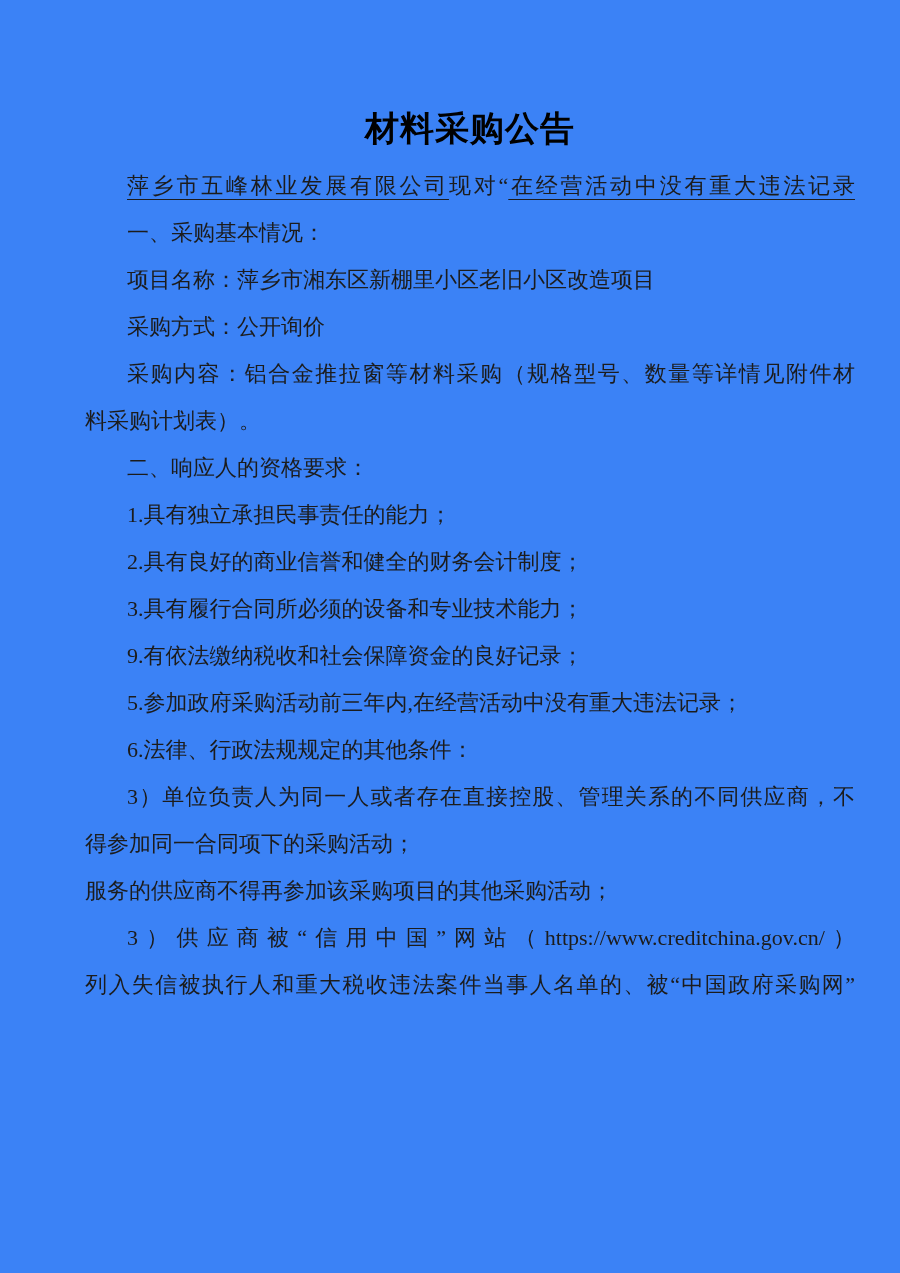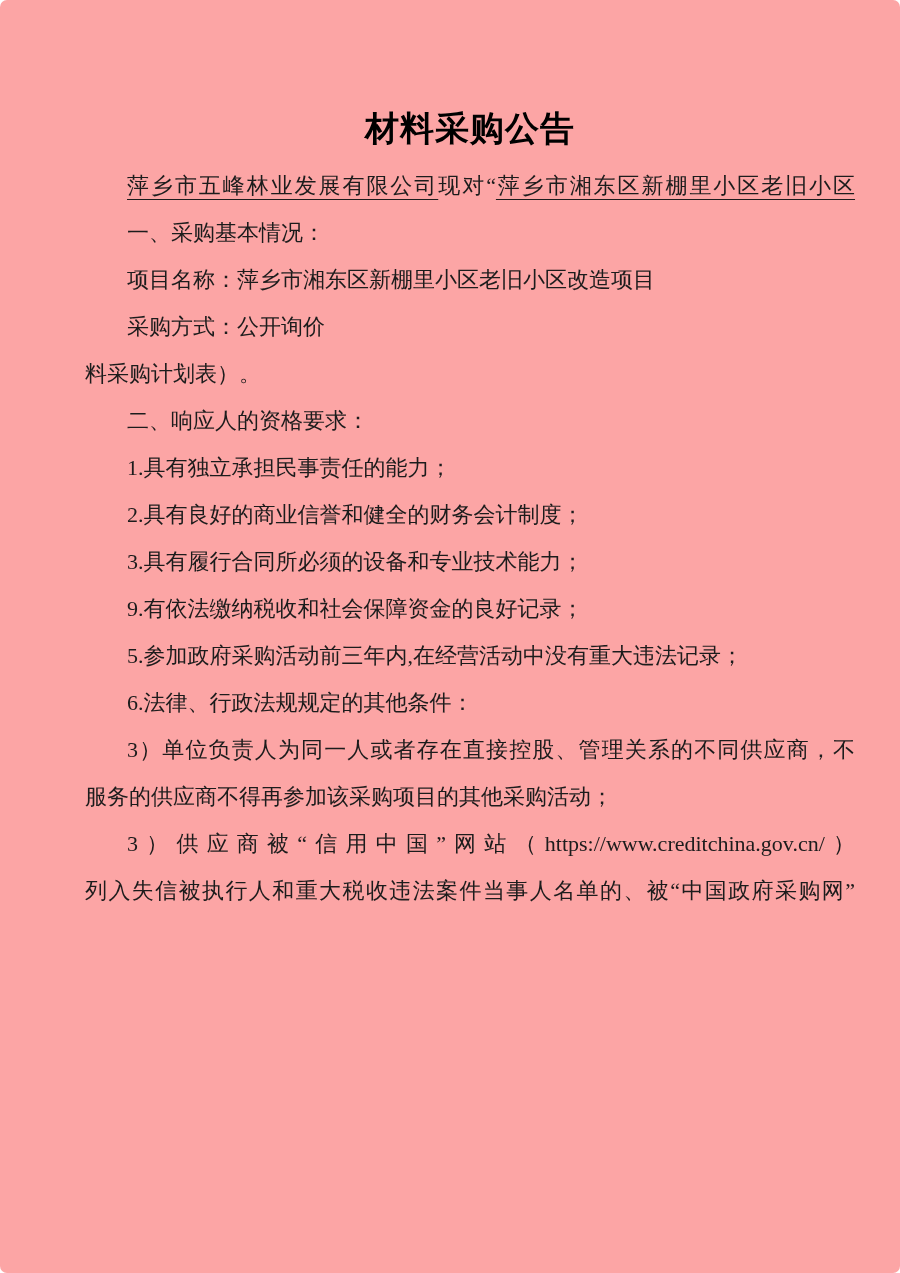--- a/index.html
+++ b/index.html
@@ -4,25 +4,24 @@
 <style>
   html, body {
     margin: 0;
     padding: 0;
     background: #ffffff;
   }
   .page {
     position: relative;
     width: 900px;
     height: 1273px;
-    background: #fca5a5;
+    background: #3b82f6;
     overflow: hidden;
     font-family: "Liberation Serif", "DejaVu Serif", serif;
     color: #1c1c1c;
-    border-radius: 7px;
   }
   .content {
     position: absolute;
     left: 85px;
     top: 104px;
     width: 770px;
   }
   .doc-title {
     font-size: 34px;
     line-height: 50px;
@@ -55,42 +54,44 @@
   }
 </style>
 </head>
 <body>
 
 <div class="page">
   <div class="content">
 
     <div class="doc-title">材料采购公告</div>
 
-    <div class="line indent fill"><span class="u">萍乡市五峰林业发展有限公司</span><span>现对“</span><span class="u">萍乡市湘东区新棚里小区老旧小区</span></div>
+    <div class="line indent fill"><span class="u">萍乡市五峰林业发展有限公司</span><span>现对“</span><span class="u">在经营活动中没有重大违法记录</span></div>
 
 
     <div class="line indent">一、采购基本情况：</div>
 
     <div class="line indent">项目名称：萍乡市湘东区新棚里小区老旧小区改造项目</div>
 
     <div class="line indent">采购方式：公开询价</div>
 
+    <div class="line indent fill">采购内容：铝合金推拉窗等材料采购（规格型号、数量等详情见附件材</div>
 
     <div class="line">料采购计划表）。</div>
 
     <div class="line indent">二、响应人的资格要求：</div>
 
     <div class="line indent">1.具有独立承担民事责任的能力；</div>
     <div class="line indent">2.具有良好的商业信誉和健全的财务会计制度；</div>
     <div class="line indent">3.具有履行合同所必须的设备和专业技术能力；</div>
     <div class="line indent">9.有依法缴纳税收和社会保障资金的良好记录；</div>
     <div class="line indent">5.参加政府采购活动前三年内,在经营活动中没有重大违法记录；</div>
     <div class="line indent">6.法律、行政法规规定的其他条件：</div>
 
     <div class="line indent fill">3）单位负责人为同一人或者存在直接控股、管理关系的不同供应商，不</div>
+    <div class="line">得参加同一合同项下的采购活动；</div>
 
     <div class="line">服务的供应商不得再参加该采购项目的其他采购活动；</div>
 
     <div class="line indent fill"><span>3）供应商被“信用中国”网站（</span><span>https://www.creditchina.gov.cn/</span><span>）</span></div>
 
     <div class="line fill">列入失信被执行人和重大税收违法案件当事人名单的、被“中国政府采购网”</div>
 
   </div>
 </div>
 

